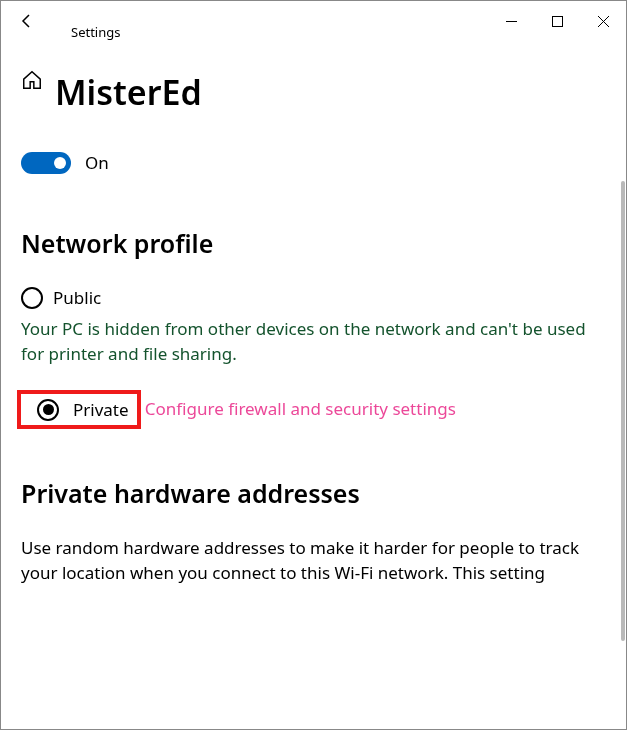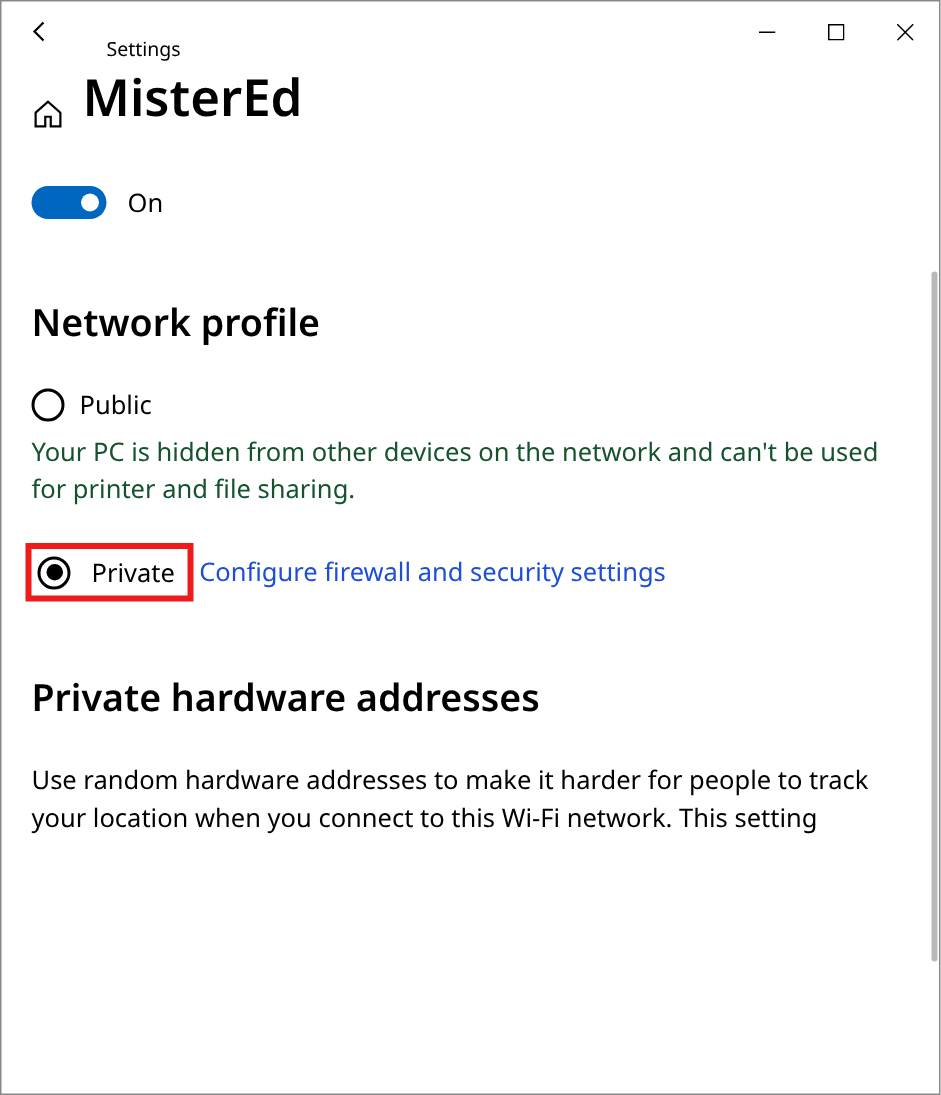--- a/index.html
+++ b/index.html
@@ -5,37 +5,37 @@
     * { margin: 0; padding: 0; box-sizing: border-box; font-family: "Segoe UI", -apple-system, system-ui, sans-serif; }
     body { width: 627px; height: 730px; background: #fff; border: 1px solid #888; position: relative; overflow: hidden; }
     .titlebar { display: flex; align-items: flex-end; height: 40px; padding-left: 4px; }
     .back-btn { width: 44px; height: 40px; display: flex; align-items: center; justify-content: center; cursor: pointer; }
     .back-btn svg { width: 16px; height: 16px; }
     .app-title { font-size: 13px; color: #000; margin-left: 22px; }
     .win-controls { margin-left: auto; display: flex; }
     .win-ctrl { width: 46px; height: 40px; display: flex; align-items: center; justify-content: center; cursor: pointer; }
     .win-ctrl svg { width: 11px; height: 11px; }
     .content { padding: 0 20px; height: calc(100% - 40px); overflow: hidden; position: relative; }
-    .page-header { display: flex; align-items: flex-end; gap: 12px; margin-bottom: 36px; }
+    .page-header { display: flex; align-items: flex-start; gap: 12px; margin-top: 28px; margin-bottom: 36px; }
     .home-icon { width: 22px; height: 22px; }
     .page-title { font-size: 34px; font-weight: 600; color: #000; }
     .section-title { font-size: 25px; font-weight: 600; color: #000; margin-bottom: 26px; }
     .toggle-row { display: flex; align-items: flex-end; gap: 14px; margin-bottom: 52px; }
     .toggle { width: 50px; height: 22px; background: #0067c0; border-radius: 11px; position: relative; cursor: pointer; }
     .toggle::after { content: ""; position: absolute; right: 5px; top: 5px; width: 12px; height: 12px; background: #fff; border-radius: 50%; }
     .toggle-label { font-size: 17px; color: #000; }
     .radio-row { display: flex; align-items: center; gap: 10px; margin-top: 16px; margin-bottom: 8px; cursor: pointer; }
     .radio { width: 22px; height: 22px; border: 2px solid #000; border-radius: 50%; display: flex; align-items: center; justify-content: center; flex-shrink: 0; }
     .radio.checked::after { content: ""; width: 11px; height: 11px; background: #000; border-radius: 50%; }
     .radio-label { font-size: 17px; color: #000; }
     .radio-desc { font-size: 17px; color: #14532d; line-height: 1.45; margin-bottom: 12px; }
-    .link { font-size: 17px; color: #1d4ed8; cursor: pointer; display: inline-block; margin-top: 6px; margin-bottom: 44px; }
+    .link { font-size: 17px; color: #ec4899; cursor: pointer; display: inline-block; margin-top: 6px; margin-bottom: 44px; }
     .section-block { margin-bottom: 12px; }
     .body-text { font-size: 17px; color: #000; line-height: 1.45; }
-    .highlight { border: 4px solid #ef1a1a; padding: 4px 8px 4px 4px; display: inline-flex; align-items: center; gap: 14px; margin-left: -4px; margin-top: 12px; margin-bottom: 4px; }
+    .highlight { border: 4px solid #ef1a1a; padding: 4px 8px 4px 16px; display: inline-flex; align-items: center; gap: 14px; margin-left: -4px; margin-top: 12px; margin-bottom: 4px; }
     .scrollbar { position: absolute; right: 1px; top: 140px; width: 4px; height: 460px; background: #b9b9b9; border-radius: 2px; }
   </style>
 </head>
 <body>
 
 <div class="titlebar">
   <div class="back-btn">
     <svg viewBox="0 0 16 16" fill="none" stroke="#000" stroke-width="1.5">
         <path d="M10 2 L4 8 L10 14"></path>
       </svg>

